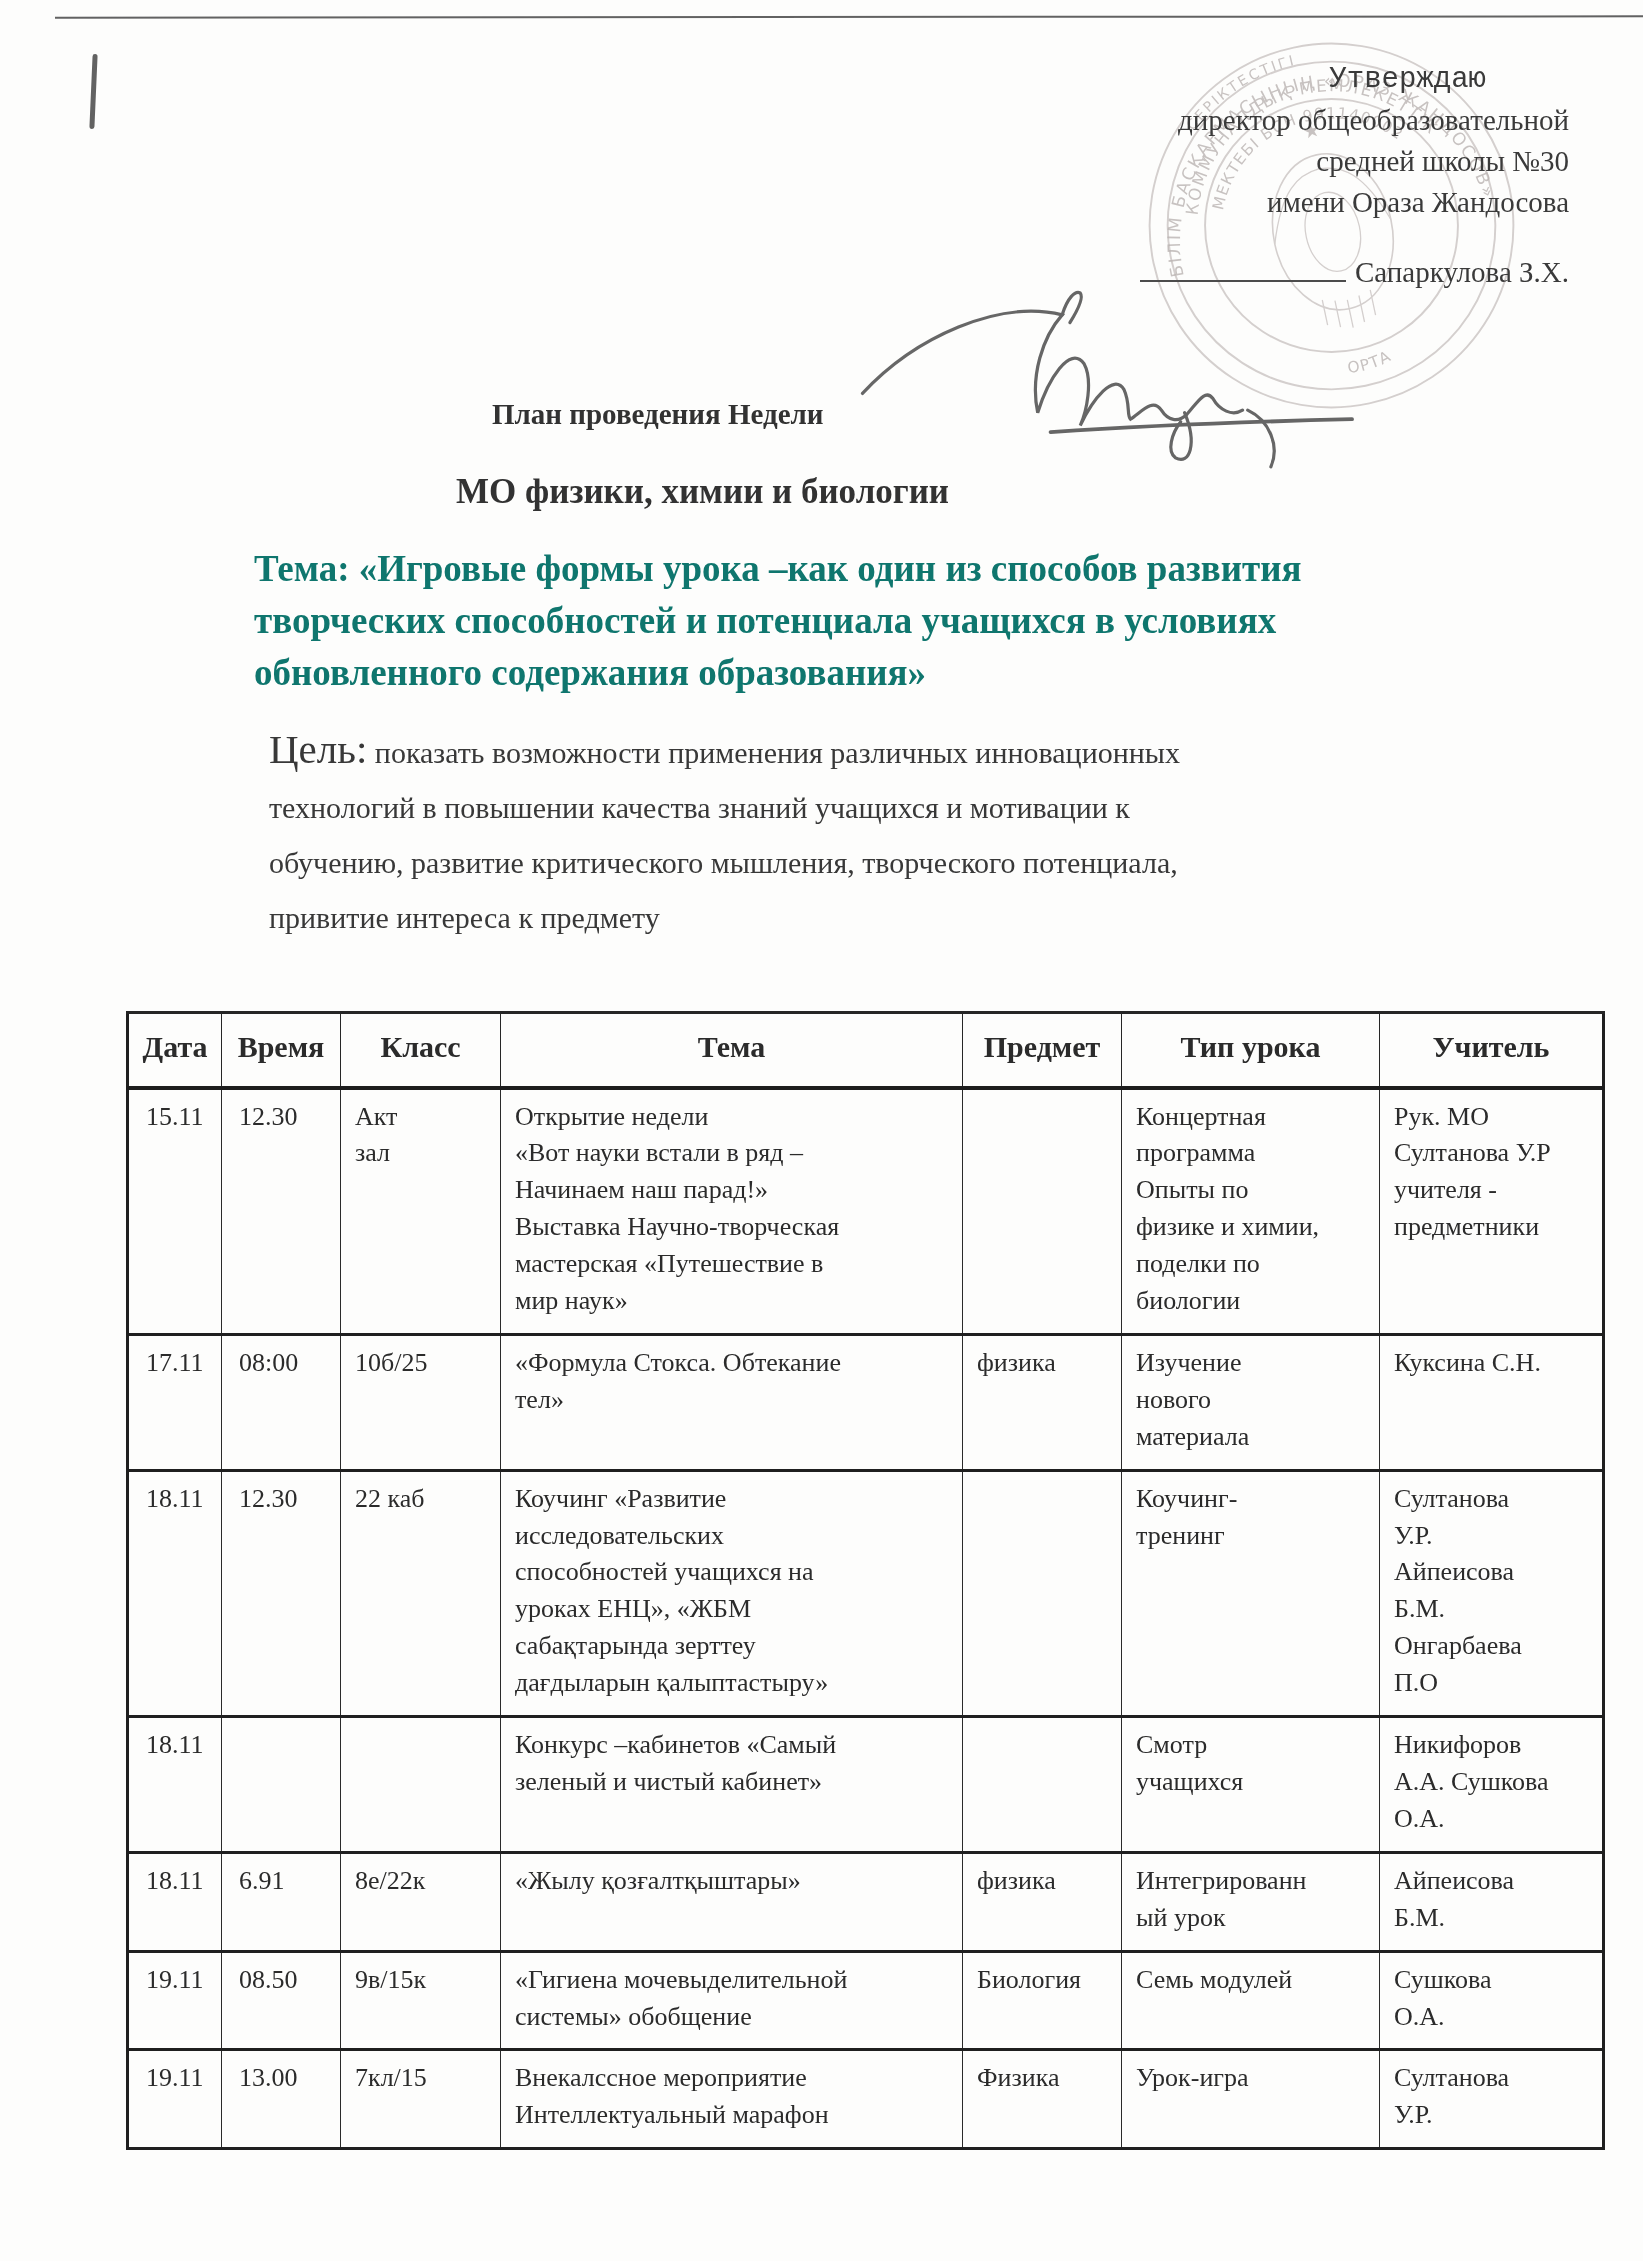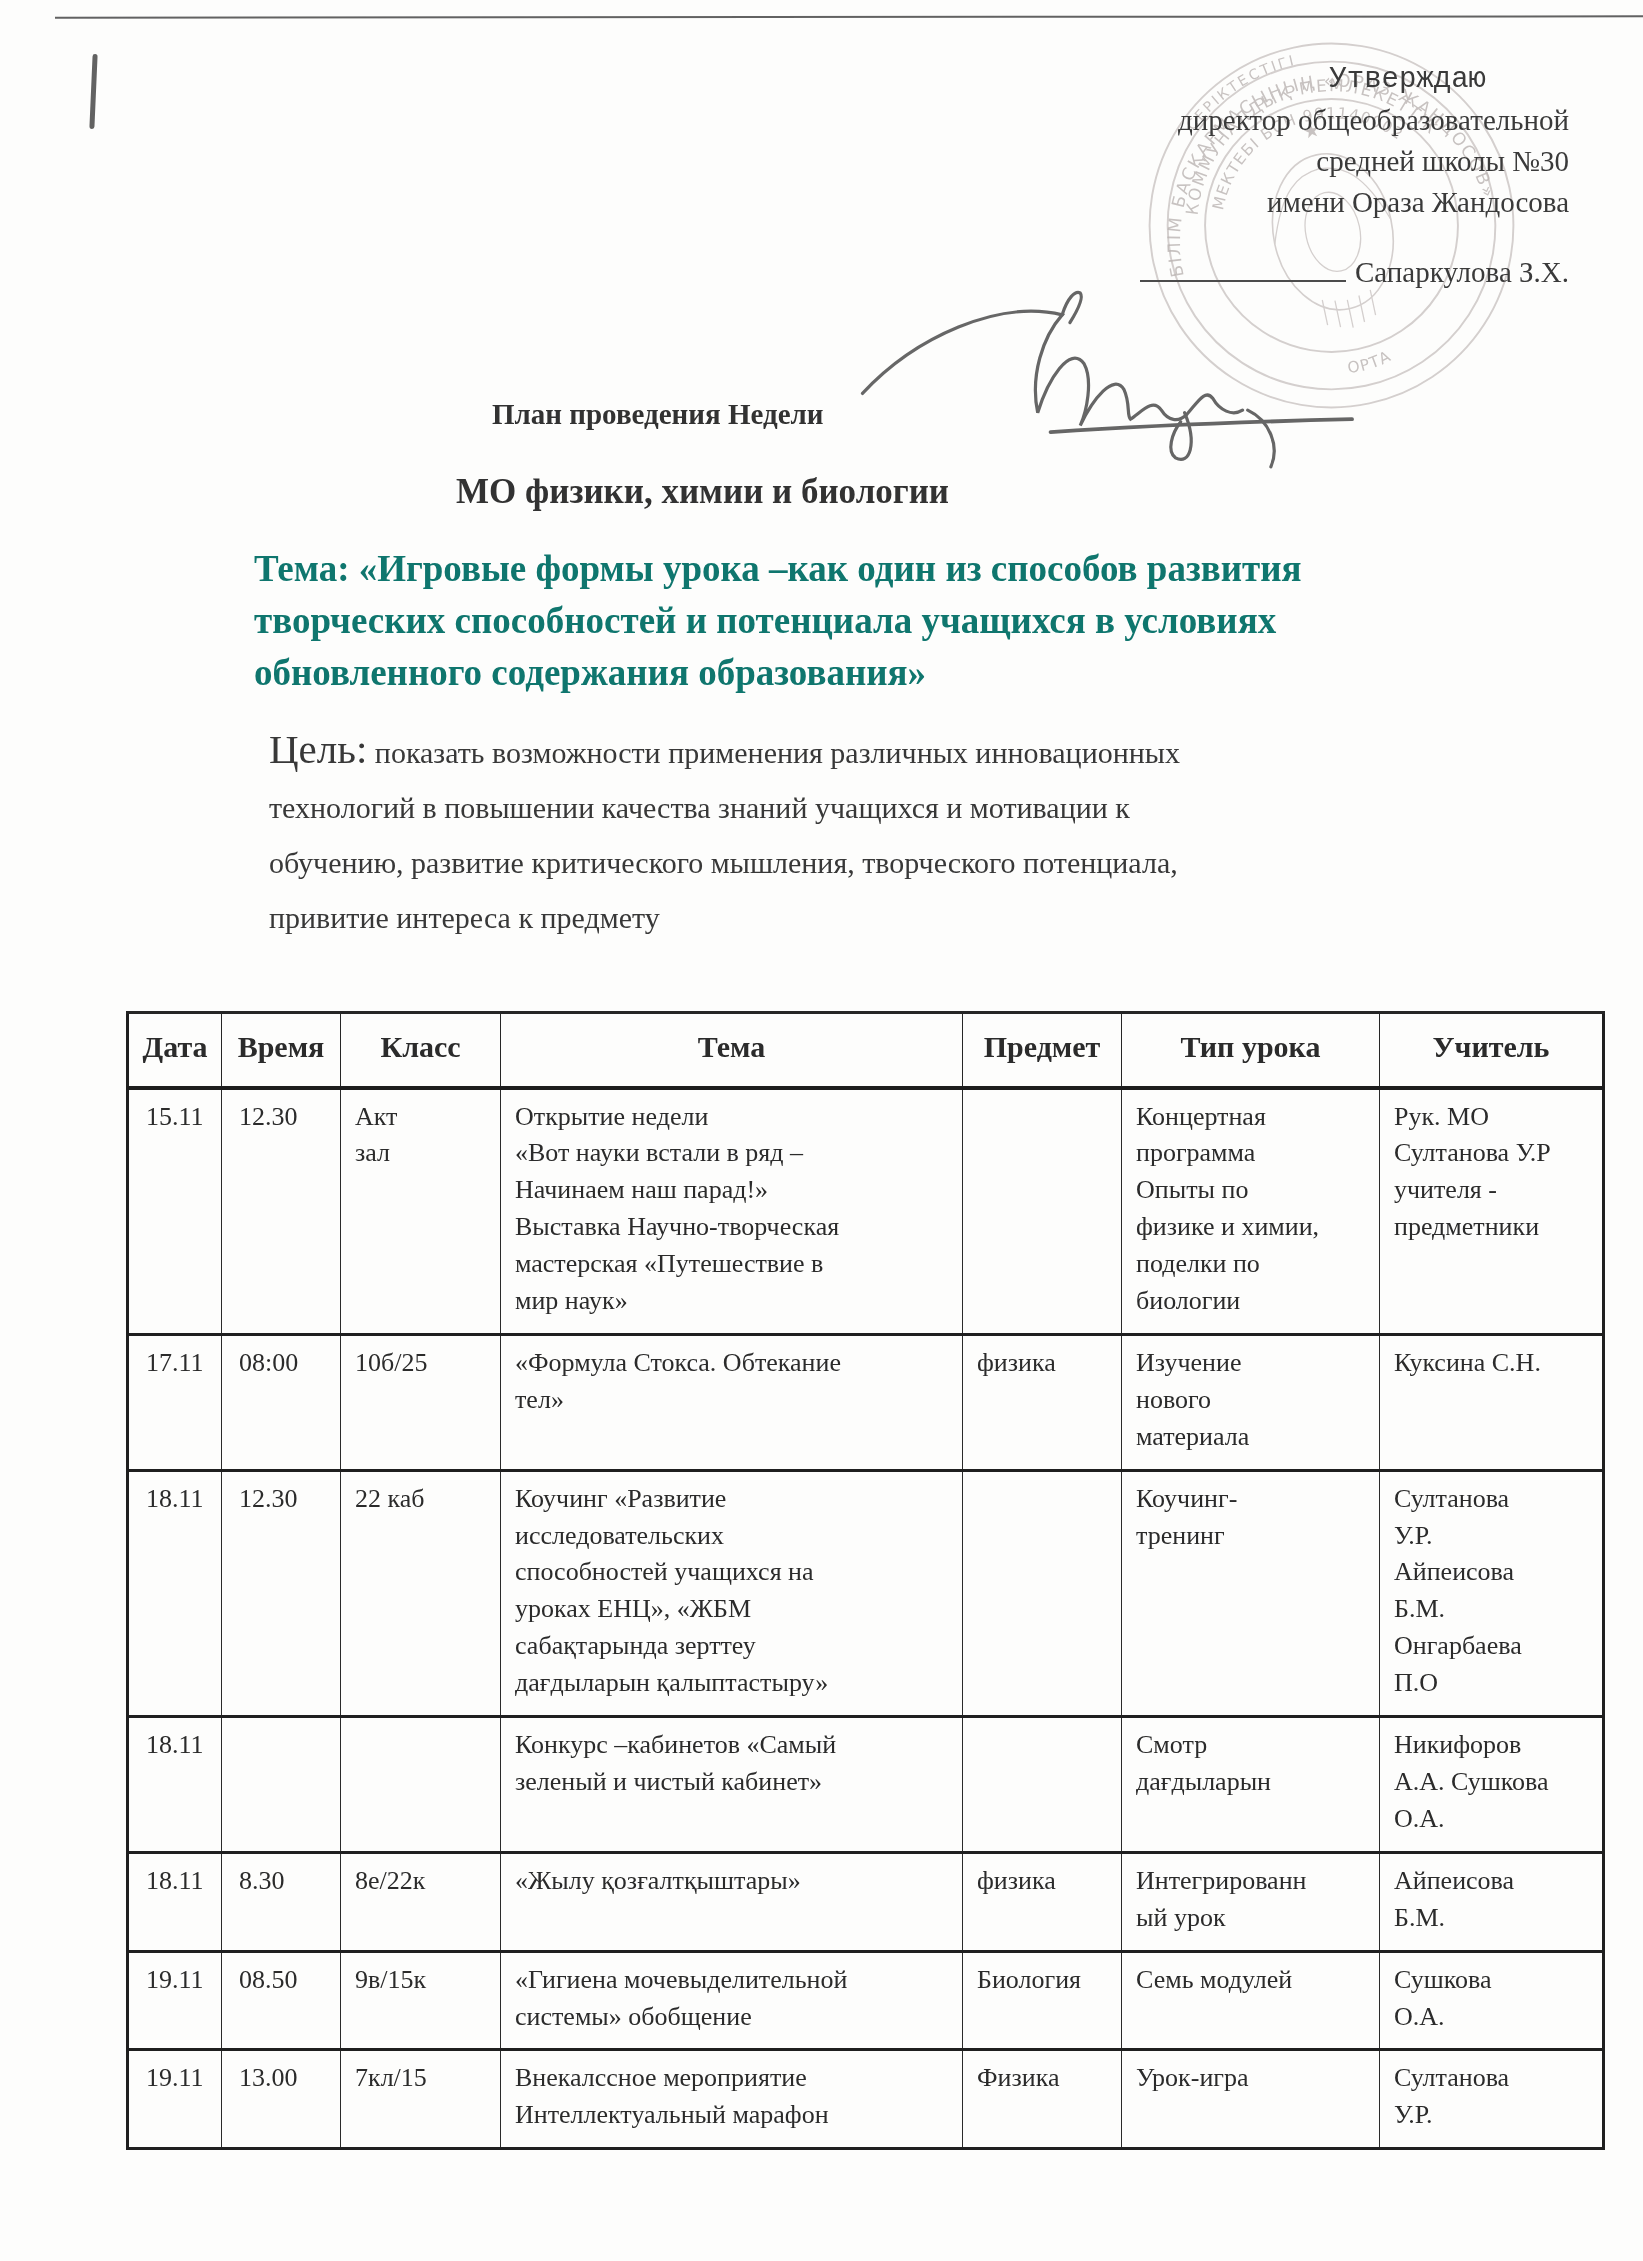--- a/index.html
+++ b/index.html
@@ -202,28 +202,28 @@
 П.О</td>
         </tr>
         <tr>
           <td class="c0">18.11</td>
           <td class="c1"></td>
           <td class="c2"></td>
           <td class="c3">Конкурс –кабинетов «Самый
 зеленый и чистый кабинет»</td>
           <td class="c4"></td>
           <td class="c5">Смотр
-дағдыларын</td>
+учащихся</td>
           <td class="c6">Никифоров
 А.А. Сушкова
 О.А.</td>
         </tr>
         <tr>
           <td class="c0">18.11</td>
-          <td class="c1">8.30</td>
+          <td class="c1">6.91</td>
           <td class="c2">8е/22к</td>
           <td class="c3">«Жылу қозғалтқыштары»</td>
           <td class="c4">физика</td>
           <td class="c5">Интегрированн
 ый урок</td>
           <td class="c6">Айпеисова
 Б.М.</td>
         </tr>
         <tr>
           <td class="c0">19.11</td>

